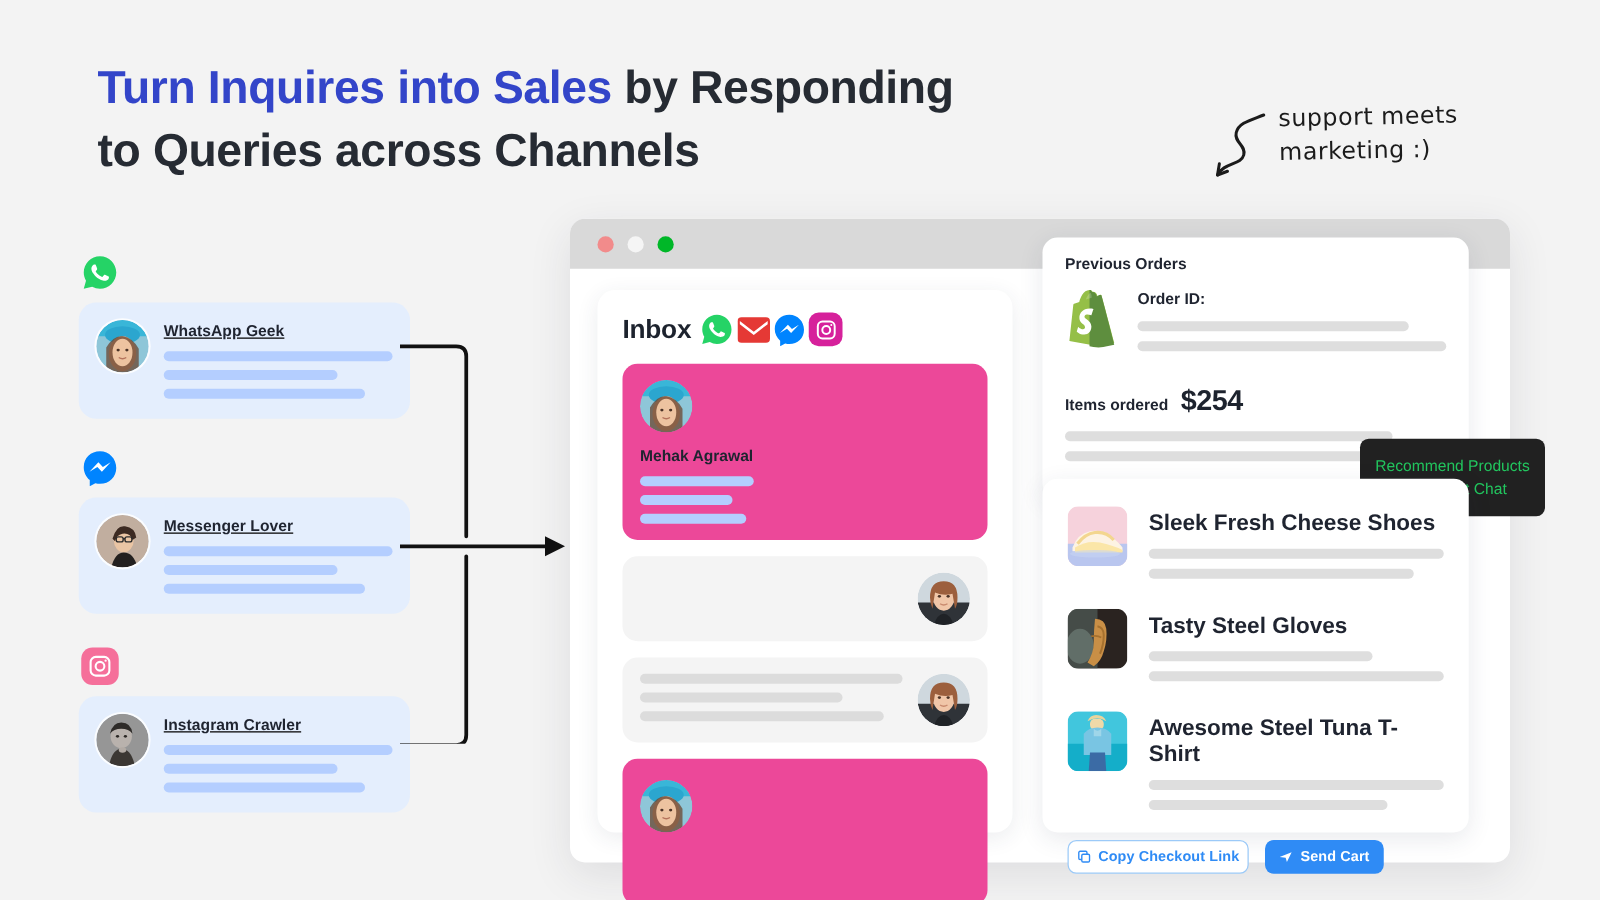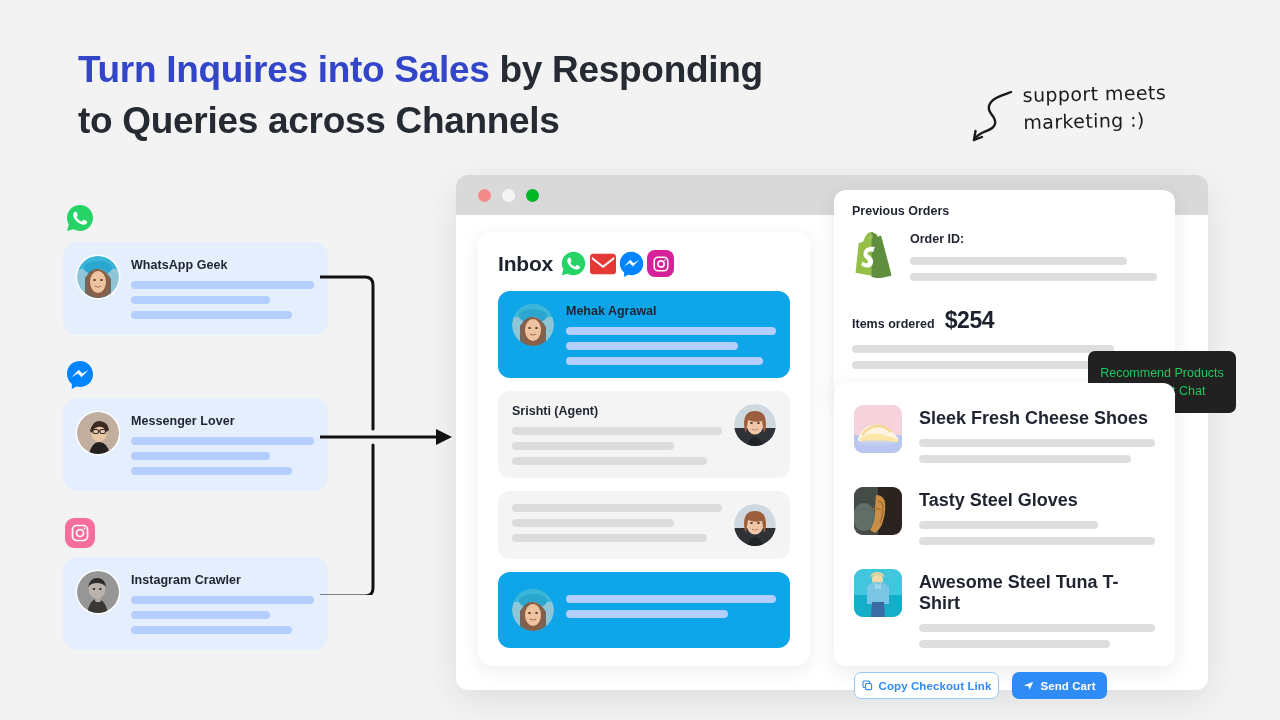--- a/index.html
+++ b/index.html
@@ -42,21 +42,21 @@
     line-height: 27px;
     color: #1b1b1b;
     letter-spacing: 0.4px;
     transform: rotate(-1.2deg);
   }
   .note-arrow { position: absolute; left: 0; top: 10px; }
 
   
   .channel-col { position: absolute; left: 0; top: 0; width: 420px; height: 720px; }
 
-  .chan-group { position: absolute; left: 63px; width: 265px; }
+  .chan-group { position: absolute; left: 63px; width: 265px; text-decoration: underline; }
   .chan-group.g1 { top: 203px; }
   .chan-group.g2 { top: 359px; }
   .chan-group.g3 { top: 518px; }
 
   .chan-badge {
     width: 30px; height: 30px;
     border-radius: 9px;
     display: flex; align-items: center; justify-content: center;
     margin-left: 2px;
   }
@@ -124,21 +124,21 @@
     letter-spacing: -0.2px; margin-right: 5px;
   }
   .ch-icon { width: 27px; height: 27px; border-radius: 8px; display: flex; align-items: center; justify-content: center; }
 
   .msg {
     border-radius: 12px; padding: 13px 14px;
     margin-bottom: 13px;
     box-sizing: border-box;
     display: flex; gap: 12px; align-items: flex-start;
   }
-  .msg.cust { background: #0ea5e9; }
+  .msg.cust { background: #ec4899; flex-direction: column; }
   .msg.agent { background: #f4f4f4; flex-direction: row-reverse; }
   .msg-avatar { width: 42px; height: 42px; border-radius: 50%; flex: 0 0 42px; overflow: hidden; }
   .msg-body { flex: 1 1 auto; }
   .msg-name { font-size: 12.5px; font-weight: bold; color: #1f2430; margin-bottom: 9px; }
   .msg.cust .bar { background: #b4ceff; }
   .msg.agent .bar { background: #dcdcdc; }
 
   
   .orders-card {
     position: absolute;
@@ -428,26 +428,20 @@
           <rect y="24" width="42" height="18" fill="#2f3338"></rect>
           <ellipse cx="21" cy="20" rx="8.5" ry="10.5" fill="#f0c6a8"></ellipse>
           <path d="M10 20 q0 -13 11 -13 q11 0 11 13 q0 6 -2 9 l-2 -12 q-7 2 -14 -1 l-2 13 q-2 -4 -2 -9z" fill="#9c5f3d"></path>
           <ellipse cx="17.5" cy="19" rx="1.3" ry="1.1" fill="#4a3226"></ellipse>
           <ellipse cx="24.5" cy="19" rx="1.3" ry="1.1" fill="#4a3226"></ellipse>
           <path d="M18 25 q3 2 6 0" stroke="#c88a6e" stroke-width="1.1" fill="none"></path>
           <path d="M13 42 q3 -9 8 -9 q5 0 8 9z" fill="#1f2226"></path>
         </g>
       </svg>
     </div>
-    <div class="msg-body">
-      <div class="msg-name">Srishti (Agent)</div>
-      <div class="bar" style="width:100%"></div>
-      <div class="bar" style="width:77%"></div>
-      <div class="bar" style="width:93%"></div>
-    </div>
   </div>
 
   <div class="msg agent">
     <div class="msg-avatar">
       <svg width="42" height="42" viewBox="0 0 42 42">
         <defs>
             <clipPath id="m3">
               <circle cx="21" cy="21" r="21"></circle>
             </clipPath>
           </defs>

